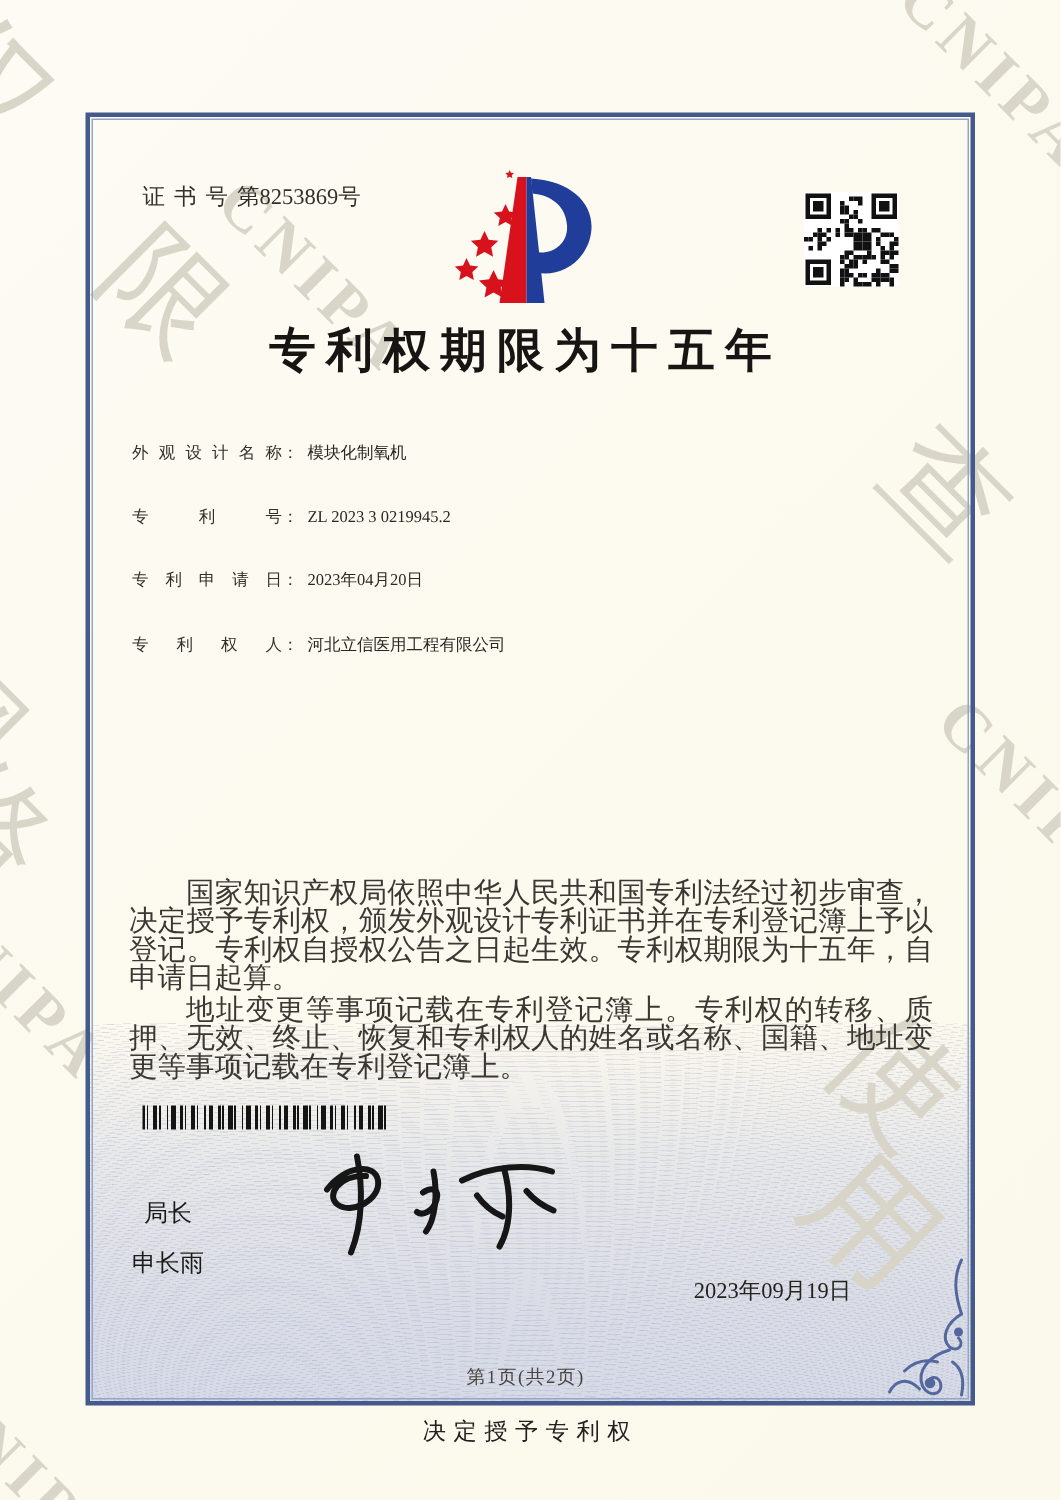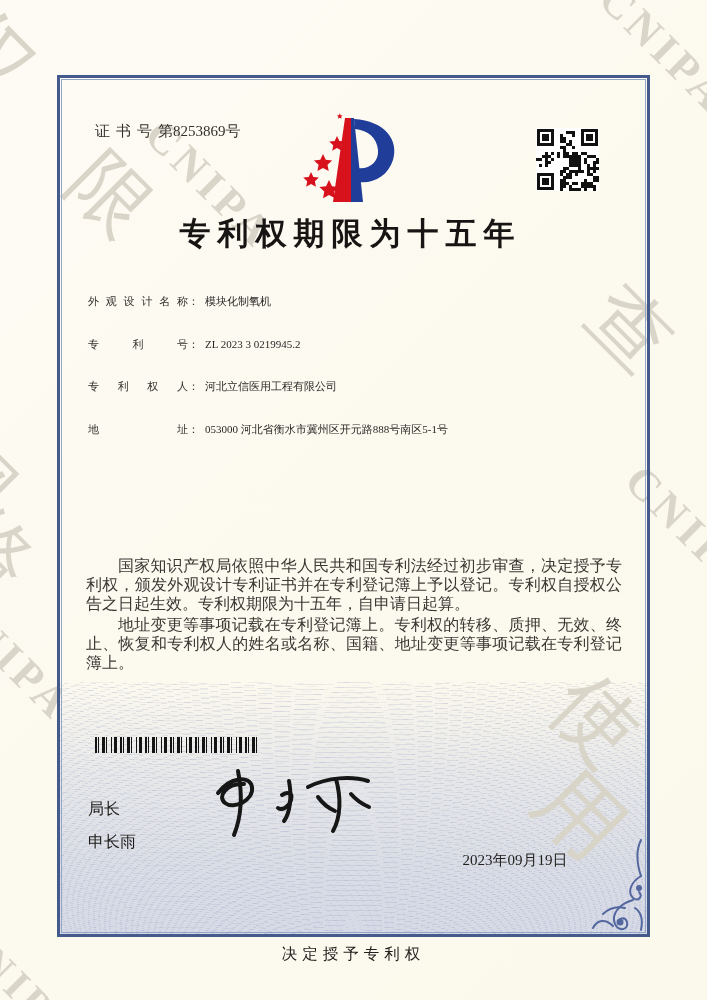--- a/index.html
+++ b/index.html
@@ -49,38 +49,38 @@
   .flabel{
     display:inline-block; width:100px; text-align:justify; text-align-last:justify;
     -moz-text-align-last:justify; color:#33302c; vertical-align:top;
   }
   .fcolon{margin-right:6px; color:#33302c;}
   .fvalue{color:#2a2826;}
   .grant{position:absolute; z-index:4; left:88px; top:551px; width:540px; font-size:15px; white-space:nowrap;}
   .grant .right{position:absolute; left:302px; top:0;}
   .glabel{display:inline-block; width:86px; text-align:justify; text-align-last:justify; -moz-text-align-last:justify;}
   
-  .paras{position:absolute; z-index:4; left:86px; top:556px; width:536px;
-    font-size:16px; line-height:19px; color:#3b3834; text-align:justify;}
+  .paras{position:absolute; z-index:4; left:86px; top:586px; width:536px;
+    font-size:19px; line-height:19px; color:#3b3834; text-align:justify;}
   .paras p{margin:0 0 2px 0; text-indent:2em;}
   
   .barcode{
     position:absolute; z-index:4; left:95px; top:737px; width:163px; height:16px;
     background:repeating-linear-gradient(90deg,
       #141414 0 2px, transparent 2px 3px,
       #141414 3px 4px, transparent 4px 7px,
       #141414 7px 10px, transparent 10px 11px,
       #141414 11px 12px, transparent 12px 16px,
       #141414 16px 17px, transparent 17px 19px,
       #141414 19px 22px, transparent 22px 25px);
   }
   
   .signer{position:absolute; z-index:4; left:88px; top:799px; font-size:16px; color:#1d1b19;
     font-family:"Liberation Sans","DejaVu Sans",sans-serif;}
-  .signer div{margin-bottom:12px;}
+  .signer div{margin-bottom:12px;text-align:center;}
   .sig-svg{position:absolute; z-index:4; left:196px; top:763px;}
   .issue-date{position:absolute; z-index:4; left:420px; top:851px; width:190px; text-align:center;
     font-size:15px; color:#24221f;}
   
   .page-info{position:absolute; z-index:4; left:57px; top:910px; width:587px; text-align:center;
     font-size:12.5px; color:#47443f; letter-spacing:1px;}
   .footer-note{position:absolute; z-index:4; left:0; top:944px; width:707px; text-align:center;
     font-size:15.5px; letter-spacing:5px; color:#23211e; font-weight:500;}
   .ornament{position:absolute; z-index:4; left:589px; top:838px;}
 </style>
@@ -133,24 +133,24 @@
   <div class="title">专利权期限为十五年</div>
 
   <div class="fields">
     <div class="frow">
       <span class="flabel">外观设计名称</span><span class="fcolon">：</span><span class="fvalue">模块化制氧机</span>
     </div>
     <div class="frow">
       <span class="flabel">专利号</span><span class="fcolon">：</span><span class="fvalue">ZL 2023 3 0219945.2</span>
     </div>
     <div class="frow">
-      <span class="flabel">专利权人</span><span class="fcolon">：</span><span class="fvalue">河北立信医用工程有限公司</span>
+      <span class="flabel">专利申请日</span><span class="fcolon">：</span><span class="fvalue">2023年04月20日</span>
     </div>
     <div class="frow">
-      <span class="flabel">地址</span><span class="fcolon">：</span><span class="fvalue">053000 河北省衡水市冀州区开元路888号南区5-1号</span>
+      <span class="flabel">专利权人</span><span class="fcolon">：</span><span class="fvalue">河北立信医用工程有限公司</span>
     </div>
   </div>
 
 
   <div class="paras">
     <p>国家知识产权局依照中华人民共和国专利法经过初步审查，决定授予专利权，颁发外观设计专利证书并在专利登记簿上予以登记。专利权自授权公告之日起生效。专利权期限为十五年，自申请日起算。</p>
     <p>地址变更等事项记载在专利登记簿上。专利权的转移、质押、无效、终止、恢复和专利权人的姓名或名称、国籍、地址变更等事项记载在专利登记簿上。</p>
   </div>
 
   <div class="barcode"></div>
@@ -181,15 +181,16 @@
       <path d="M52,38 C42,44 38,54 44,60 C50,64 54,58 50,54"></path>
       <path d="M44,62 C30,66 22,76 26,86 C30,94 40,92 38,84 C36,78 28,80 30,86"></path>
       <path d="M24,88 C16,80 8,82 4,90"></path>
       <path d="M46,70 C52,74 54,82 52,92"></path>
       <path d="M36,70 C28,68 20,70 14,76"></path>
     </g>
     <circle cx="50" cy="50" r="3" fill="#54689f"></circle>
     <circle cx="31" cy="84" r="3.5" fill="#54689f"></circle>
   </svg>
 
+  <div class="page-info">第1页(共2页)</div>
   <div class="footer-note">决定授予专利权</div>
 
 </div>
 
 </body></html>

